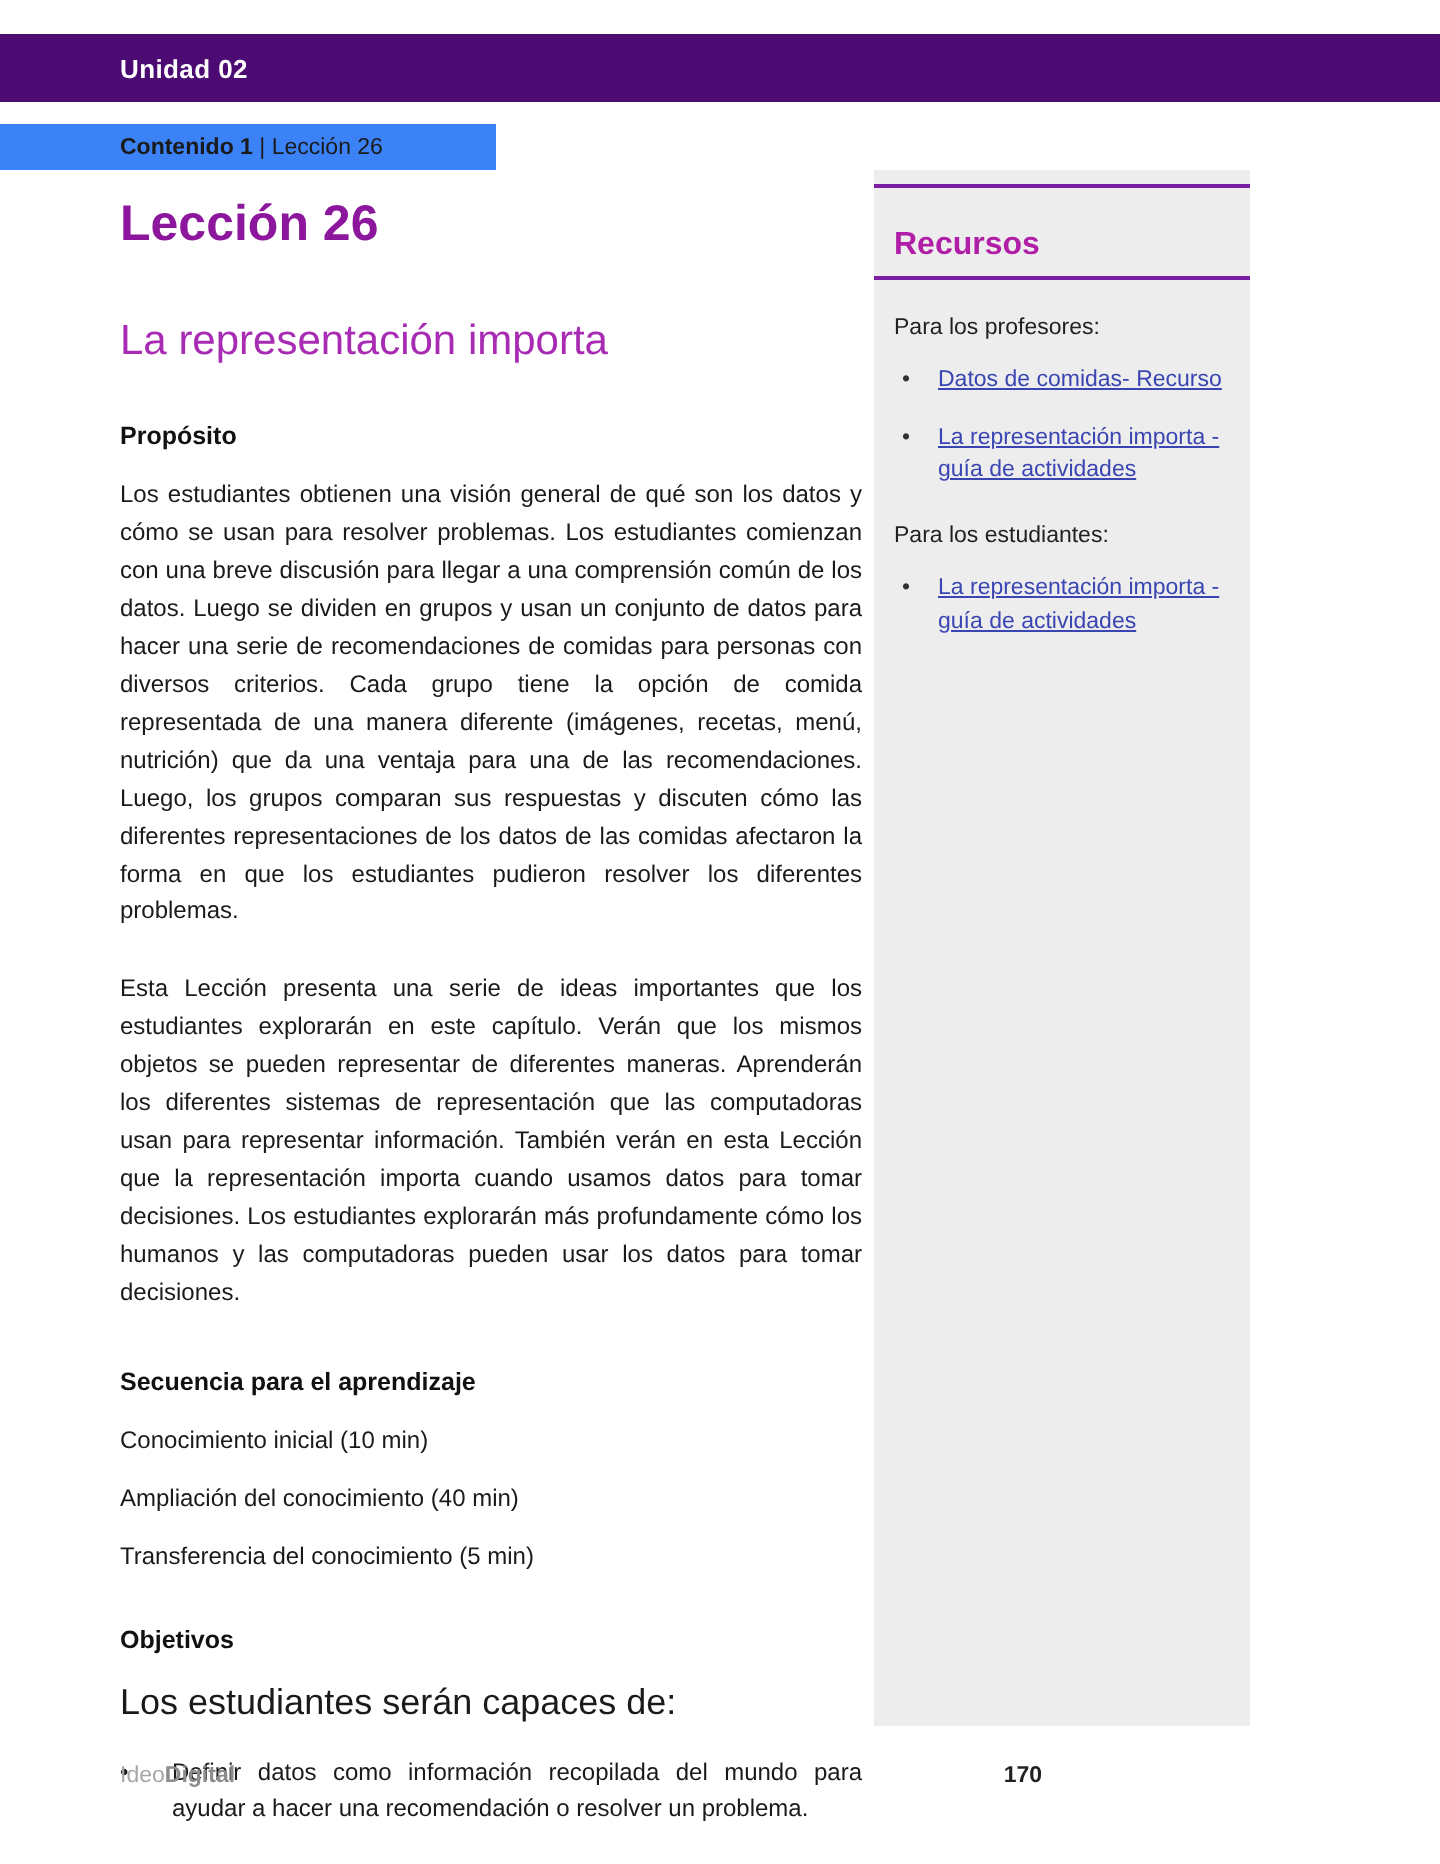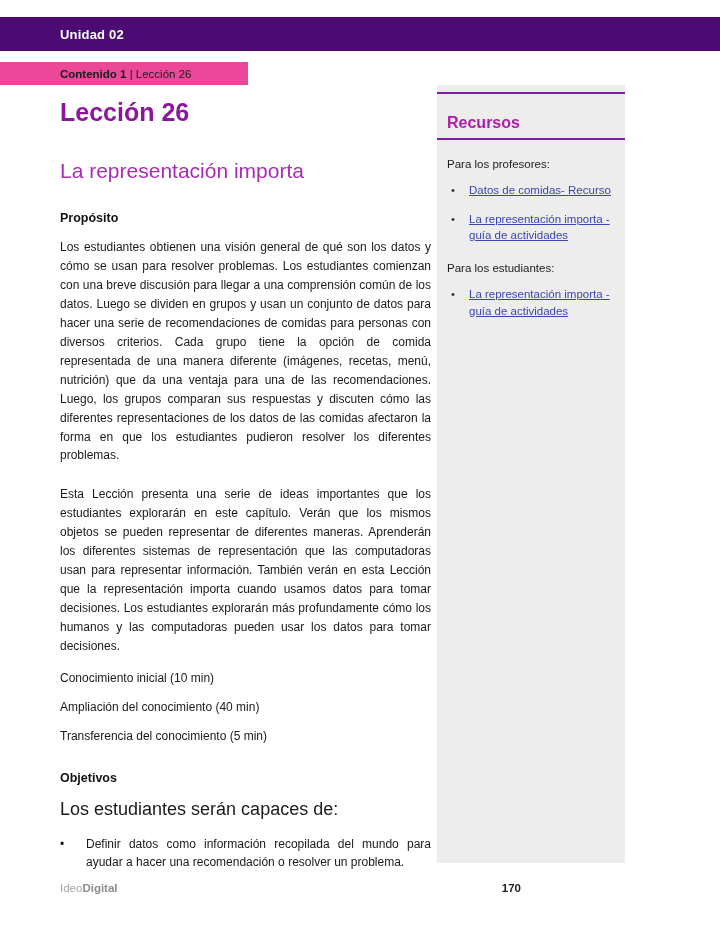--- a/index.html
+++ b/index.html
@@ -15,21 +15,21 @@
   
   .topbar {
     position: absolute; top: 17px; left: 0; width: 720px; height: 34px;
     background: #4C0B73; display: flex; align-items: center;
   }
   .topbar .unit { margin-left: 60px; color: #ffffff; font-size: 13px; font-weight: bold; letter-spacing: .2px; }
 
   
   .crumbbar {
     position: absolute; top: 62px; left: 0; width: 248px; height: 23px;
-    background: #ec4899; display: flex; align-items: center;
+    background: #3b82f6; display: flex; align-items: center;
   }
   .crumb { margin-left: 60px; font-size: 11.5px; color: #1a1a1a; white-space: pre; }
   .crumb .b { font-weight: bold; }
 
   
   .main { position: absolute; top: 88px; left: 60px; width: 371px; }
   .h1 { color: #8C169C; font-size: 25px; font-weight: bold; margin: 10px 0 0 0; }
   .h2 { color: #A82BB4; font-size: 21px; font-weight: 400; margin: 32px 0 0 0; }
   .h3 { font-size: 12.5px; font-weight: bold; margin: 28px 0 0 0; color: #111; }
   .para { font-size: 12px; line-height: 1.58; text-align: justify; margin: 13px 0 0 0; }
@@ -84,20 +84,21 @@
   </div>
 
   <div class="main">
     <div class="h1">Lección 26</div>
     <div class="h2">La representación importa</div>
 
     <div class="h3">Propósito</div>
     <p class="para">Los estudiantes obtienen una visión general de qué son los datos y cómo se usan para resolver problemas. Los estudiantes comienzan con una breve discusión para llegar a una comprensión común de los datos. Luego se dividen en grupos y usan un conjunto de datos para hacer una serie de recomendaciones de comidas para personas con diversos criterios. Cada grupo tiene la opción de comida representada de una manera diferente (imágenes, recetas, menú, nutrición) que da una ventaja para una de las recomendaciones. Luego, los grupos comparan sus respuestas y discuten cómo las diferentes representaciones de los datos de las comidas afectaron la forma en que los estudiantes pudieron resolver los diferentes problemas.</p>
     <p class="para">Esta Lección presenta una serie de ideas importantes que los estudiantes explorarán en este capítulo. Verán que los mismos objetos se pueden representar de diferentes maneras. Aprenderán los diferentes sistemas de representación que las computadoras usan para representar información. También verán en esta Lección que la representación importa cuando usamos datos para tomar decisiones. Los estudiantes explorarán más profundamente cómo los humanos y las computadoras pueden usar los datos para tomar decisiones.</p>
 
+    <div class="h3">Secuencia para el aprendizaje</div>
     <div class="seq-item">Conocimiento inicial (10 min)</div>
     <div class="seq-item">Ampliación del conocimiento (40 min)</div>
     <div class="seq-item">Transferencia del conocimiento (5 min)</div>
 
     <div class="h3">Objetivos</div>
     <div class="intro">Los estudiantes serán capaces de:</div>
     <div class="bullet-row">
       <span class="bullet-dot">•</span>
       <span>Definir datos como información recopilada del mundo para ayudar a hacer una recomendación o resolver un problema.</span>
     </div>

